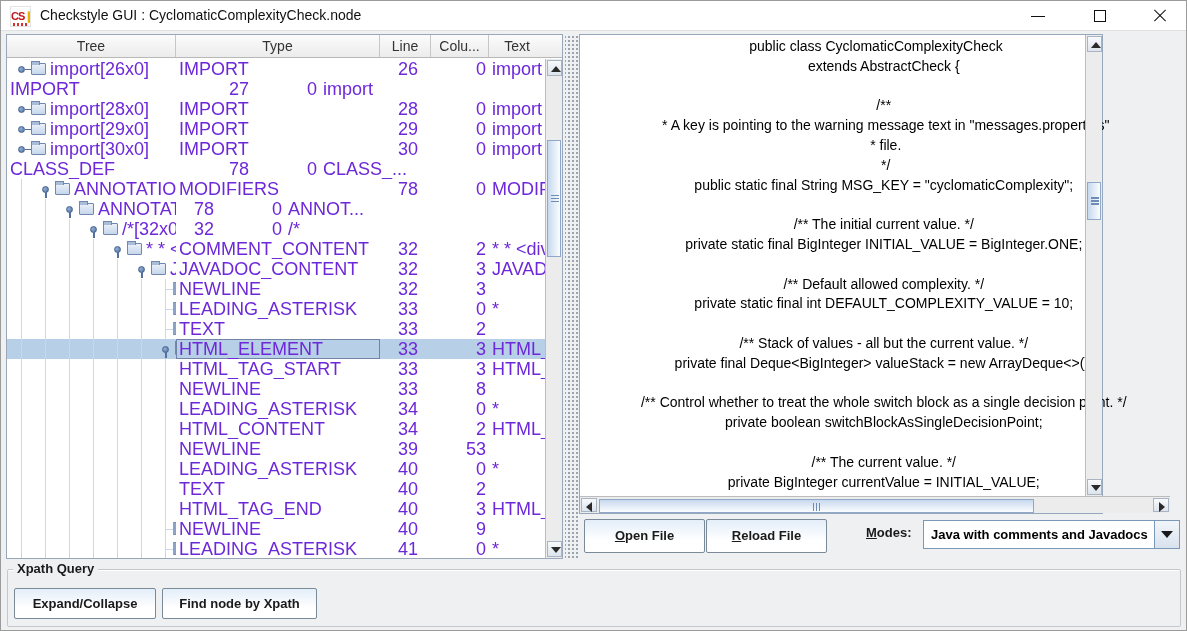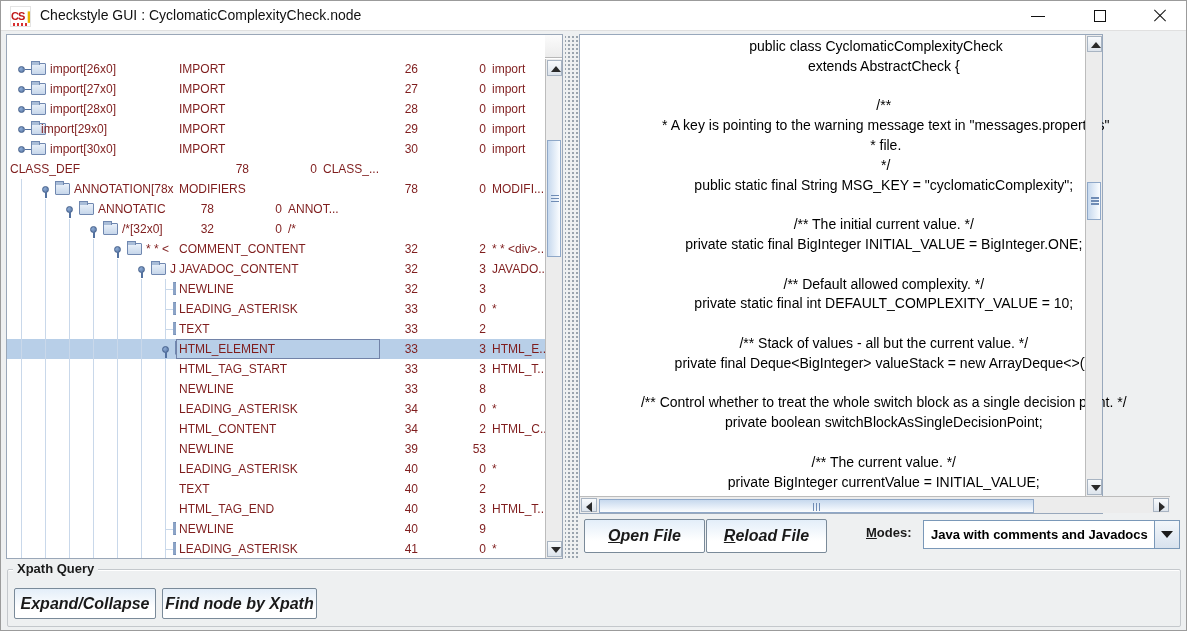--- a/index.html
+++ b/index.html
@@ -34,21 +34,21 @@
   .tbl-header { position:absolute; left:0; top:0; width:538px; height:23px; display:flex;
                 background:linear-gradient(#fbfbfb,#ececec); border-bottom:1px solid #b8b8b8; }
   .th { font-size:14px; color:#333; text-align:center; line-height:22px; border-right:1px solid #c6c6c6;
         overflow:hidden; white-space:nowrap; }
   .th:nth-child(1){ width:169px; } .th:nth-child(2){ width:204px; } .th:nth-child(3){ width:51px; }
   .th:nth-child(4){ width:58px; } .th:nth-child(5){ flex:1; border-right:none; }
   .hdr-corner { position:absolute; right:0; top:0; width:17px; height:23px;
                 background:linear-gradient(#fbfbfb,#ececec); border-bottom:1px solid #b8b8b8; }
   #tree-rows { position:absolute; left:0; top:24px; width:538px; height:499px; overflow:hidden;
                background:#fff; }
-  .row { position:relative; display:flex; height:20px; font-size:12px; color:#7f1d1d; white-space:nowrap; }
+  .row { position:relative; display:flex; height:20px; font-size:18px; color:#6d28d9; white-space:nowrap; }
   .row.selected { background:#b8cfe8; }
   .cell-tree { position:relative; width:169px; height:20px; overflow:hidden; flex:none; }
   .cell-type { position:relative; width:204px; padding-left:3px; line-height:20px; overflow:hidden; flex:none; }
   .row.selected .cell-type { box-shadow:inset 0 0 0 1px #7283a8; }
   .cell-line { width:51px; text-align:right; padding-right:13px; line-height:20px; flex:none; }
   .cell-col  { width:58px; text-align:right; padding-right:3px; line-height:20px; flex:none; }
   .cell-text { flex:1; padding-left:3px; line-height:20px; overflow:hidden; }
   .guide { position:absolute; top:0; width:1px; height:20px; background:#c9d8ea; }
   .stub  { position:absolute; top:10px; height:1px; width:10px; background:#c9d8ea; }
   .knob  { position:absolute; top:6.5px; width:7px; height:7px; border-radius:50%;
@@ -91,22 +91,22 @@
 
   
   .right-panel { position:absolute; left:578px; top:33px; width:608px; height:525px; }
   .scrollpane { position:absolute; left:0; top:0; width:524px; height:480px; border:1px solid #98a8bc;
                 background:#fff;text-align:center; }
   #code { position:absolute; left:0; top:0; width:590px; height:462px; overflow:hidden;
           font-size:14px; line-height:19.8px; white-space:pre; color:#000; padding:2px 0 0 2px;
           font-family:"Liberation Sans", sans-serif; }
   .btnbar { position:absolute; left:0; top:480px; width:608px; height:45px; background:#eef0f1; }
   .jbutton { position:absolute; height:34px; background:linear-gradient(#e3eef9 0%, #ffffff 65%);
-             border:1px solid #7a8a99; border-radius:2px; font-weight:bold; font-size:16px;
-             color:#1a1a1a; text-align:center;font-style:italic; }
+             border:1px solid #7a8a99; border-radius:2px; font-weight:bold; font-size:13px;
+             color:#1a1a1a; text-align:center; }
   .jbutton .lbl { line-height:32px; display:block; }
   .modes-label { position:absolute; left:287px; top:11px; font-weight:bold; font-size:13px; color:#1a1a1a; }
   .combo { position:absolute; left:344px; top:6px; width:257px; height:29px; background:#fff;
            border:1px solid #7a98b8; }
   .combo .val { position:absolute; left:7px; top:0; line-height:27px; font-weight:bold; font-size:13px;
            white-space:nowrap; }
   .combo .arrow-btn { position:absolute; right:0; top:0; width:25px; height:27px;
            background:linear-gradient(#f2f6fa,#d8e2ee); border-left:1px solid #7a98b8; }
   .combo .arrow-btn .tri { position:absolute; left:6px; top:10px; width:0; height:0;
            border-left:6px solid transparent; border-right:6px solid transparent;
@@ -133,41 +133,42 @@
     </div>
   <div class="win-btn max">
       <span class="glyph-max"></span>
     </div>
   <div class="win-btn close">
       <span class="glyph-close"></span>
     </div>
 </div>
 
 <div class="left-panel">
+  <div class="tbl-header">
+    <div class="th">Tree</div>
+    <div class="th">Type</div>
+    <div class="th">Line</div>
+    <div class="th">Colu...</div>
+    <div class="th">Text</div>
+  </div>
   <div class="hdr-corner"></div>
   <div id="tree-rows">
       <div class="row">
         <div class="cell-tree">
           <div class="knob" style="left: 11px;"></div>
           <div class="stem-h" style="left: 18px;"></div>
           <div class="folder" style="left: 24px;"></div>
           <span class="tree-label" style="left: 43px;">import[26x0]</span>
         </div>
         <div class="cell-type">IMPORT</div>
         <div class="cell-line">26</div>
         <div class="cell-col">0</div>
         <div class="cell-text">import</div>
       </div>
       <div class="row">
-        <div class="cell-tree">
-          <div class="knob" style="left: 11px;"></div>
-          <div class="stem-h" style="left: 18px;"></div>
-          <div class="folder" style="left: 24px;"></div>
-          <span class="tree-label" style="left: 43px;">import[27x0]</span>
-        </div>
         <div class="cell-type">IMPORT</div>
         <div class="cell-line">27</div>
         <div class="cell-col">0</div>
         <div class="cell-text">import</div>
       </div>
       <div class="row">
         <div class="cell-tree">
           <div class="knob" style="left: 11px;"></div>
           <div class="stem-h" style="left: 18px;"></div>
           <div class="folder" style="left: 24px;"></div>
@@ -176,21 +177,21 @@
         <div class="cell-type">IMPORT</div>
         <div class="cell-line">28</div>
         <div class="cell-col">0</div>
         <div class="cell-text">import</div>
       </div>
       <div class="row">
         <div class="cell-tree">
           <div class="knob" style="left: 11px;"></div>
           <div class="stem-h" style="left: 18px;"></div>
           <div class="folder" style="left: 24px;"></div>
-          <span class="tree-label" style="left: 34px;">import[29x0]</span>
+          <span class="tree-label" style="left: 43px;">import[29x0]</span>
         </div>
         <div class="cell-type">IMPORT</div>
         <div class="cell-line">29</div>
         <div class="cell-col">0</div>
         <div class="cell-text">import</div>
       </div>
       <div class="row">
         <div class="cell-tree">
           <div class="knob" style="left: 11px;"></div>
           <div class="stem-h" style="left: 18px;"></div>

